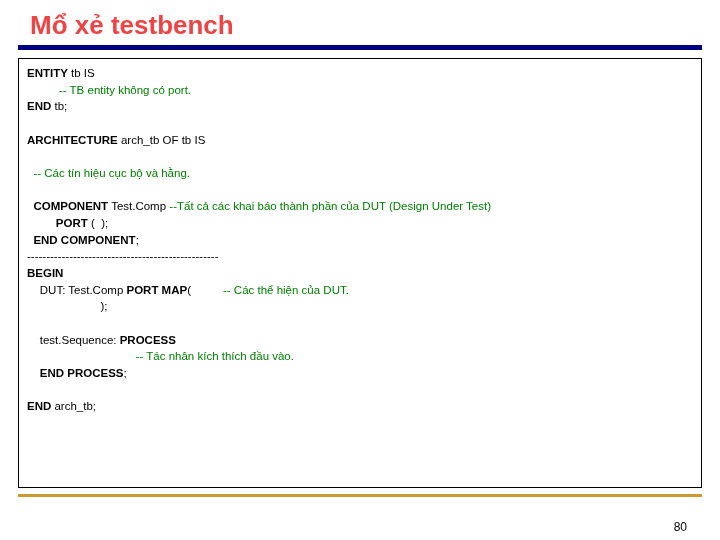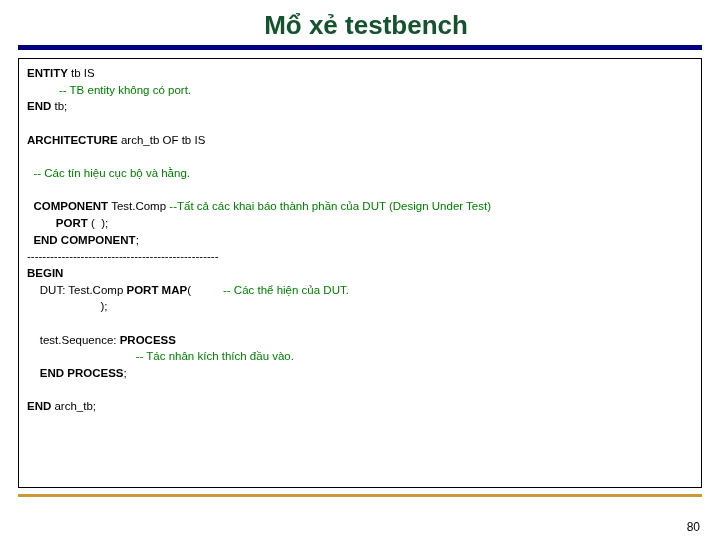--- a/index.html
+++ b/index.html
@@ -14,24 +14,23 @@
   }
   .slide {
     padding: 10px 18px 0 18px;
     box-sizing: border-box;
     width: 100%;
     height: 100%;
   }
   .title {
     font-size: 26px;
     font-weight: bold;
-    color: #14532d;
+    color: #ef4444;
     margin: 0 0 4px 12px;
     letter-spacing: 0px;
-    text-align: center;
   }
   .title-rule {
     height: 5px;
     background: #000080;
     margin: 0 0 8px 0;
   }
   .code-box {
     border: 1px solid #000;
     padding: 6px 8px 6px 8px;
     font-family: Liberation Sans, sans-serif;
@@ -45,21 +44,21 @@
   }
   .kw { font-weight: bold; }
   .cm { color: #008000; }
   .footer-rule {
     height: 3px;
     background: #cc9933;
     margin: 6px 0 2px 0;
   }
   .page-num {
     position: absolute;
-    right: 20px;
+    right: 33px;
     bottom: 6px;
     font-size: 12px;
     color: #000;
   }
 </style>
 </head>
 <body>
 
 <div class="slide">
   <h1 class="title">Mổ xẻ testbench</h1>

